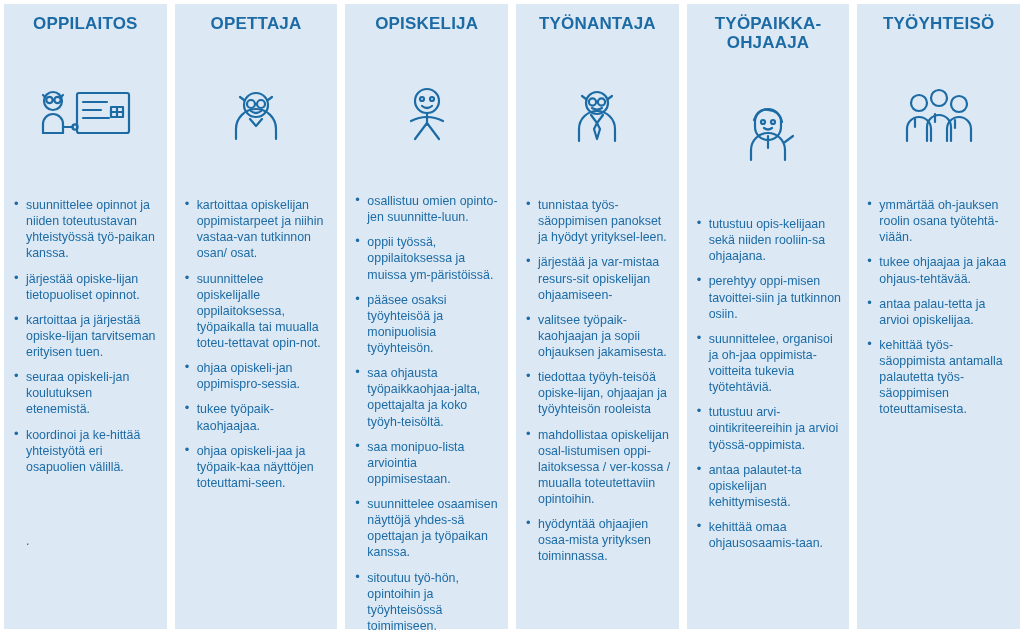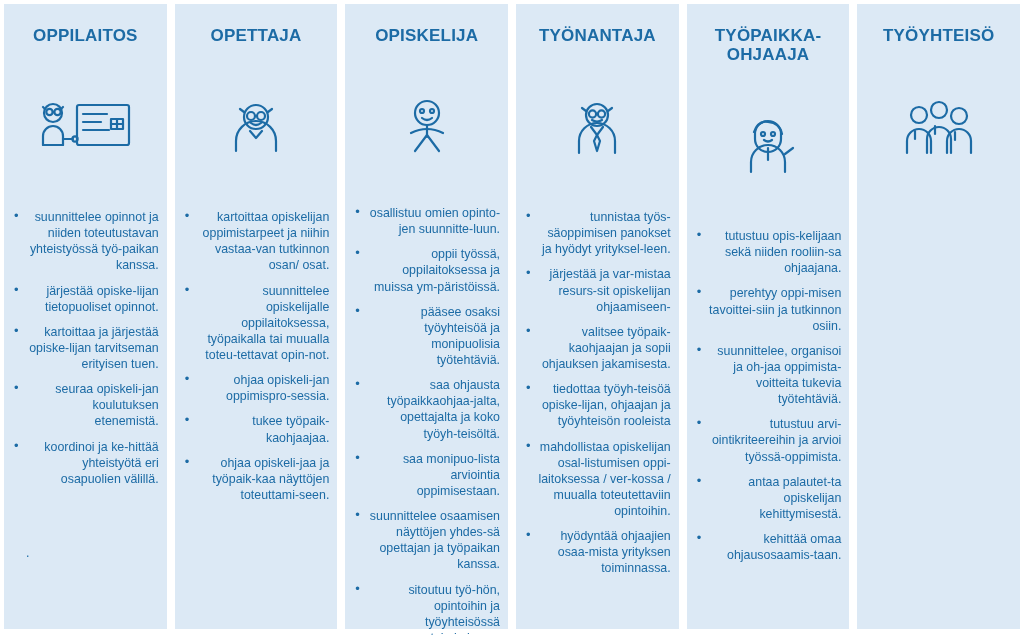--- a/index.html
+++ b/index.html
@@ -21,21 +21,21 @@
     padding: 4px 4px 6px 4px;
     gap: 8px;
   }
   .column {
     flex: 1 1 0;
     background: #dce9f5;
     display: flex;
     flex-direction: column;
     align-items: stretch;
     box-sizing: border-box;
-    padding: 12px 0 4px 0;
+    padding: 0 0 4px 0;
     min-width: 0;
     gap: 48px;
   }
   .col-title {
     color: #1c6ba5;
     font-weight: bold;
     font-size: 17px;
     letter-spacing: 0.2px;
     text-align: center;
     padding: 10px 4px 2px 4px;
@@ -61,21 +61,21 @@
     margin: 0;
     padding: 0 8px 0 10px;
     color: #1c6ba5;
     font-size: 12.4px;
     line-height: 1.30;
   }
   ul.bullets li {
     position: relative;
     padding-left: 12px;
     margin-bottom: 9px;
-    text-align: right;
+    text-align: left;
     word-break: break-word;
     hyphens: manual;
   }
   ul.bullets li:before {
     content: "•";
     position: absolute;
     left: 0;
     top: -1px;
     font-size: 13px;
     line-height: 1.30;
@@ -161,24 +161,24 @@
           <path d="M25 21 q5 4 10 0"></path>
           <path d="M30 28 v12"></path>
           <path d="M14 36 q16 -8 32 0"></path>
           <path d="M18 54 l12 -16 l12 16"></path>
         </g>
       </svg>
       </div>
       <ul class="bullets">
         <li>osallistuu omien opinto-jen suunnitte-luun.</li>
         <li>oppii työssä, oppilaitoksessa ja muissa ym-päristöissä.</li>
-        <li>pääsee osaksi työyhteisöä ja monipuolisia työtehtäviä.</li>
+        <li>pääsee osaksi työyhteisöä ja monipuolisia työyhteisön.</li>
         <li>saa ohjausta työpaikkaohjaa-jalta, opettajalta ja koko työyh-teisöltä.</li>
         <li>saa monipuo-lista arviointia oppimisestaan.</li>
-        <li>suunnittelee osaamisen näyttöjen yhdes-sä opettajan ja työpaikan kanssa.</li>
+        <li>suunnittelee osaamisen näyttöjä yhdes-sä opettajan ja työpaikan kanssa.</li>
         <li>sitoutuu työ-hön, opintoihin ja työyhteisössä toimimiseen.</li>
       </ul>
     </div>
     <div class="column">
       <div class="col-title">TYÖNANTAJA</div>
       <div class="icon-wrap">
         <svg width="72" height="58" viewBox="0 0 72 58">
         <g fill="none" stroke="#1c6ba5" stroke-width="2.2" stroke-linecap="round" stroke-linejoin="round">
           <circle cx="36" cy="16" r="11"></circle>
           <circle cx="31.5" cy="15" r="3.6"></circle>
@@ -237,14 +237,20 @@
           <circle cx="66" cy="17" r="8"></circle>
           <path d="M14 54 v-12 a12 12 0 0 1 24 0 v12"></path>
           <path d="M34 54 v-14 a12 12 0 0 1 24 0 v14"></path>
           <path d="M54 54 v-12 a12 12 0 0 1 24 0 v12"></path>
           <path d="M22 32 v8"></path>
           <path d="M42 27 v8"></path>
           <path d="M62 33 v8"></path>
         </g>
       </svg>
       </div>
+      <ul class="bullets">
+        <li>ymmärtää oh-jauksen roolin osana työtehtä-viään.</li>
+        <li>tukee ohjaajaa ja jakaa ohjaus-tehtävää.</li>
+        <li>antaa palau-tetta ja arvioi opiskelijaa.</li>
+        <li>kehittää työs-säoppimista antamalla palautetta työs-säoppimisen toteuttamisesta.</li>
+      </ul>
     </div>
   </div>
 
 </body></html>

